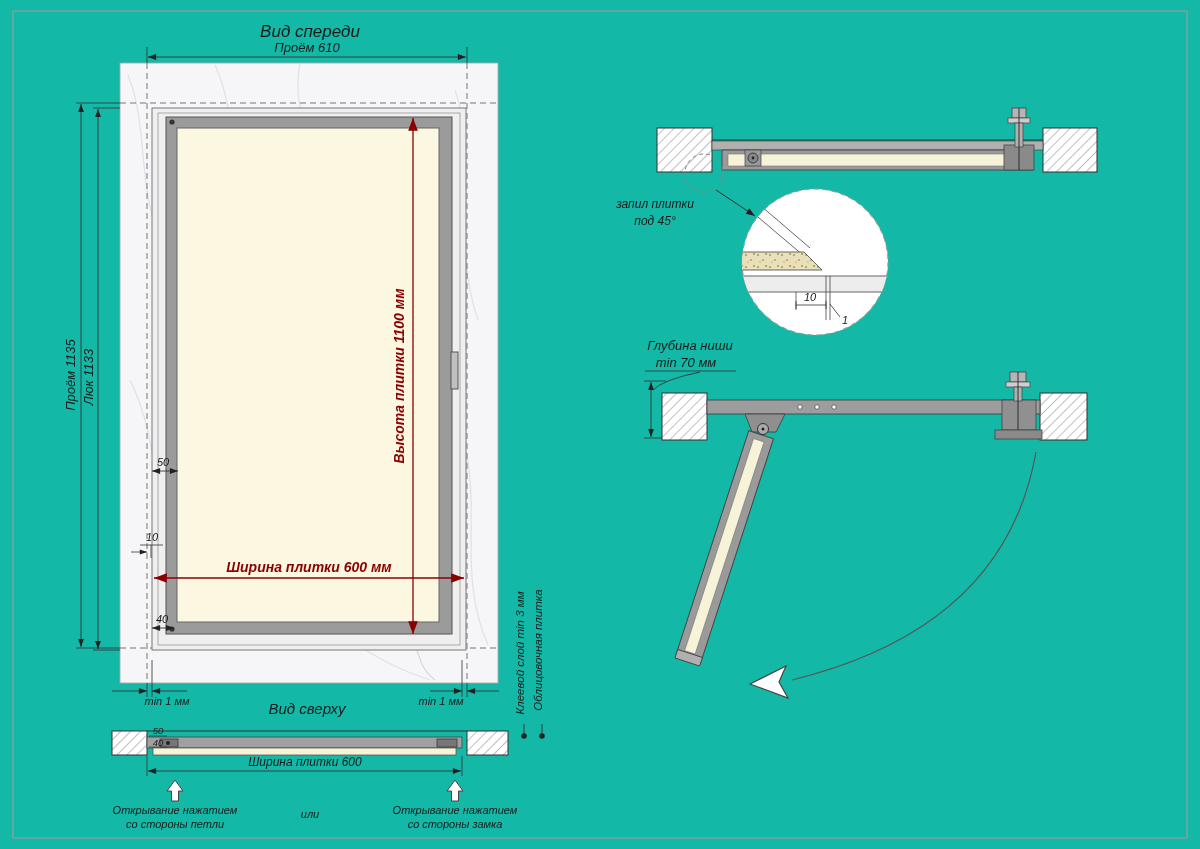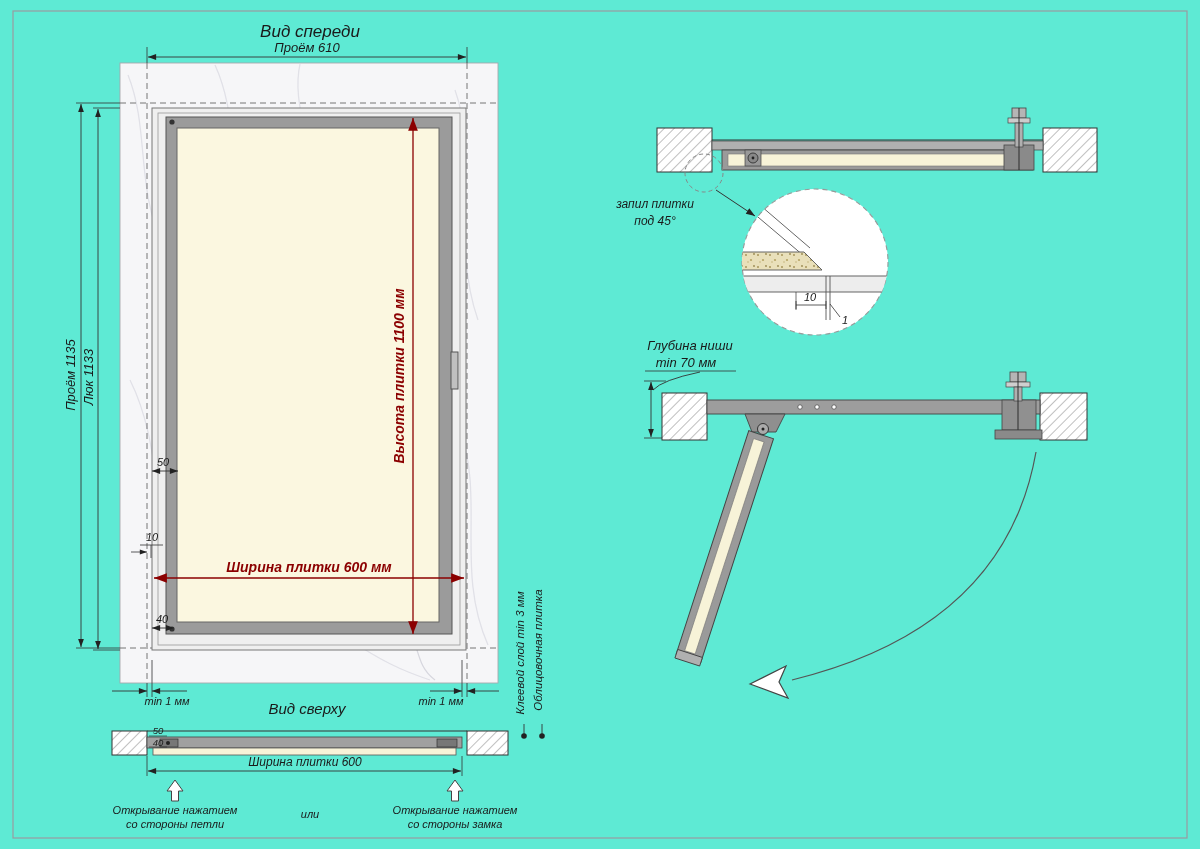--- a/index.html
+++ b/index.html
@@ -1,16 +1,16 @@
 <!DOCTYPE html>
 <html><head>
 <meta charset="utf-8">
 <style>
   html,body{margin:0;padding:0;background:#ffffff;}
-  .page{width:1200px;height:849px;position:relative;background:#5eead4;}
+  .page{width:1200px;height:849px;position:relative;background:#14b8a6;}
   svg text{font-family:"Liberation Sans","DejaVu Sans",sans-serif;font-style:italic;fill:#1a1a1a;}
   .title{font-size:17px;}
   .subtitle{font-size:15px;}
   .dim13{font-size:13px;}
   .dim12{font-size:12px;}
   .dim11{font-size:11px;}
   .dim9{font-size:9.5px;}
   .red-dim{font-size:14px;font-weight:bold;fill:#8b0000;}
   .lbl{font-size:11.5px;}
 </style>

